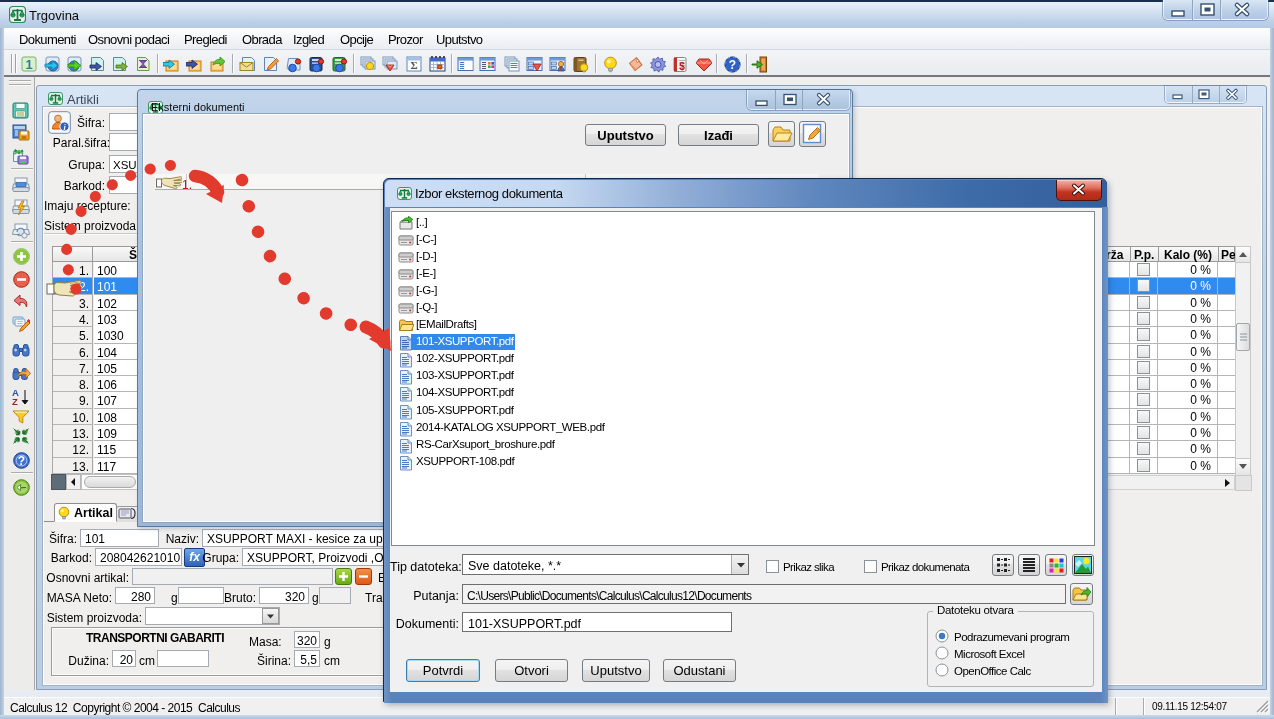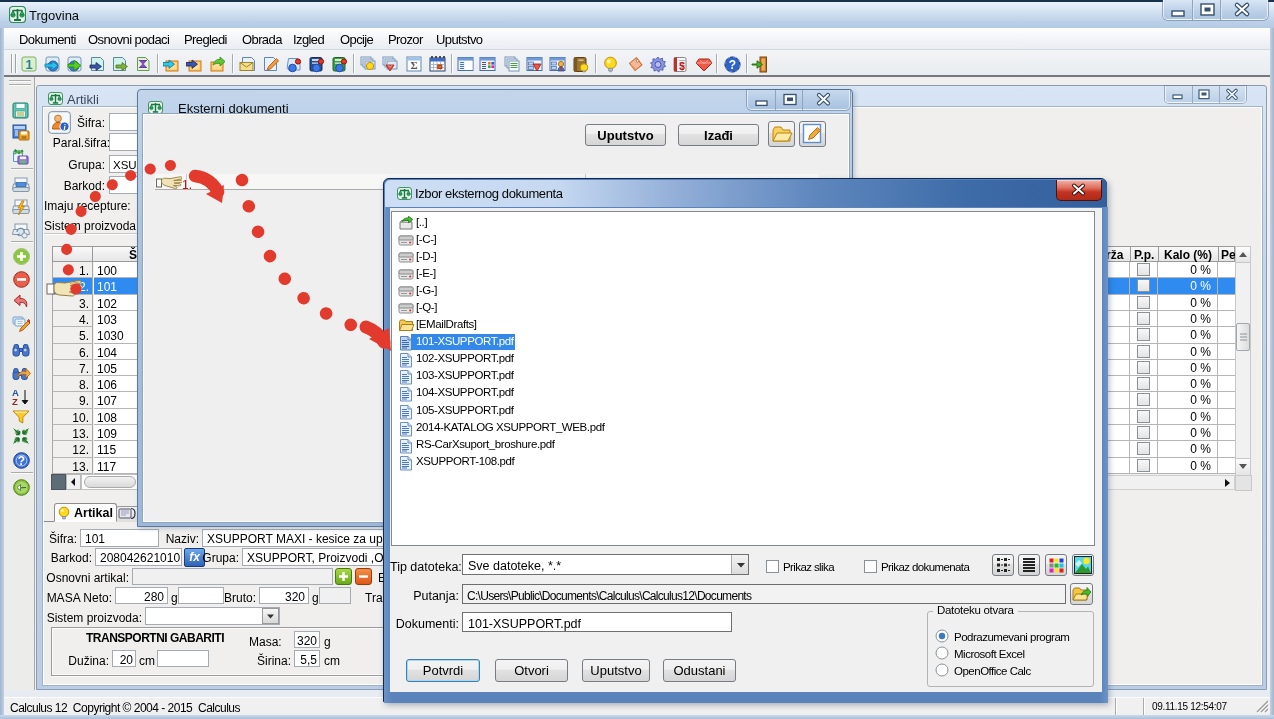--- a/index.html
+++ b/index.html
@@ -624,21 +624,21 @@
           <path d="M7.5 3v9M3 7.5h9" stroke="#FFF" stroke-width="2.4"></path>
         </svg>
       </div>
   <div class="ab" style="left:311px;top:460px;width:17px;height:17px;background:linear-gradient(#F09048,#E05818);border:1px solid #A03808;border-radius:3px">
         <svg width="15" height="15">
           <path d="M3 7.5h9" stroke="#FFF" stroke-width="2.4"></path>
         </svg>
       </div>
   <div class="lbl" style="left:334px;top:463px">EJI</div>
   <div class="lbl" style="left:0px;top:483px;width:68px;text-align:right">MASA Neto:</div>
-  <div class="inp" style="left:71px;top:479px;width:53px;height:17px;text-align:right;padding:2px 3px 0 0">280</div>
+  <div class="inp" style="left:71px;top:479px;width:40px;height:17px;text-align:right;padding:2px 3px 0 0">280</div>
   <div class="lbl" style="left:127px;top:483px">g</div>
   <div class="inp" style="left:134px;top:479px;width:46px;height:17px"></div>
   <div class="lbl" style="left:154px;top:483px;width:58px;text-align:right">Bruto:</div>
   <div class="inp" style="left:215px;top:479px;width:50px;height:17px;text-align:right;padding:2px 3px 0 0">320</div>
   <div class="lbl" style="left:268px;top:483px">g</div>
   <div class="inp" style="left:275px;top:479px;width:32px;height:17px;background:#F0F0F0"></div>
   <div class="lbl" style="left:321px;top:483px">Tran</div>
   <div class="lbl" style="left:0px;top:503px;width:98px;text-align:right">Sistem proizvoda:</div>
   <div class="inp" style="left:101px;top:499px;width:135px;height:18px"></div>
   <div class="ab" style="left:218px;top:500px;width:17px;height:16px;background:linear-gradient(#F6F6F6,#D8D8D8);border:1px solid #9A9A9A">
@@ -662,21 +662,21 @@
 </div>
 
 <div class="ab" id="eksterni" style="left:137px;top:89px;width:716px;height:438px;background:linear-gradient(#C2D5EB,#A7C0DF 40%,#9CB7D9);border:1px solid #5C7A9C;border-radius:4px 4px 0 0;box-shadow:2px 2px 4px rgba(60,80,110,0.25)">
  <svg class="ab" style="left:10px;top:11px" width="15" height="13">
       <rect x="0.5" y="0.5" width="14" height="12" rx="2.5" fill="#E8F2EA" stroke="#2E8A58" stroke-width="0.9"></rect>
       <path d="M7.5 2v9M3 3.5h9" stroke="#117A40" stroke-width="1.4" fill="none"></path>
       <path d="M3.4 3.5L1.7 7h3.4zM11.6 3.5L9.9 7h3.4z" fill="#2EB26A" stroke="#0E6E38" stroke-width="0.6"></path>
       <path d="M1.7 7a1.7 1.7 0 003.4 0zM9.9 7a1.7 1.7 0 003.4 0z" fill="#2EB26A" stroke="#0E6E38" stroke-width="0.5"></path>
       <rect x="4.8" y="10.2" width="5.4" height="1.5" fill="#117A40"></rect>
     </svg>
- <div class="ab" style="left:40px;top:11px;font-size:13px;color:#0A0A0A">Eksterni dokumenti</div>
+ <div class="ab" style="left:13px;top:11px;font-size:11px;color:#0A0A0A">Eksterni dokumenti</div>
  <div class="ab" style="left:609px;top:0px;width:103px;height:20px;border:1px solid rgba(255,255,255,.6);border-top:none;border-radius:0 0 5px 5px;background:linear-gradient(#C6D8EC,#A9C2E0);box-shadow:0 0 0 1px rgba(70,100,135,.45)">
   <svg width="103" height="20">
    <line x1="27.5" y1="0" x2="27.5" y2="20" stroke="#8FA5BE"></line>
         <line x1="54.5" y1="0" x2="54.5" y2="20" stroke="#8FA5BE"></line>
    <rect x="8" y="11" width="11" height="4.4" fill="#FFF" stroke="#36506E" stroke-width="1.3"></rect>
    <rect x="36" y="4.5" width="12" height="10" fill="#FFF" stroke="#36506E" stroke-width="1.3"></rect>
         <rect x="39" y="7.5" width="6" height="3.6" fill="#36506E"></rect>
    <path d="M71 5l9 8.4m0-8.4l-9 8.4" stroke="#36506E" stroke-width="4.2" stroke-linecap="round"></path>
    <path d="M71 5l9 8.4m0-8.4l-9 8.4" stroke="#FFF" stroke-width="2" stroke-linecap="round"></path>
   </svg>

